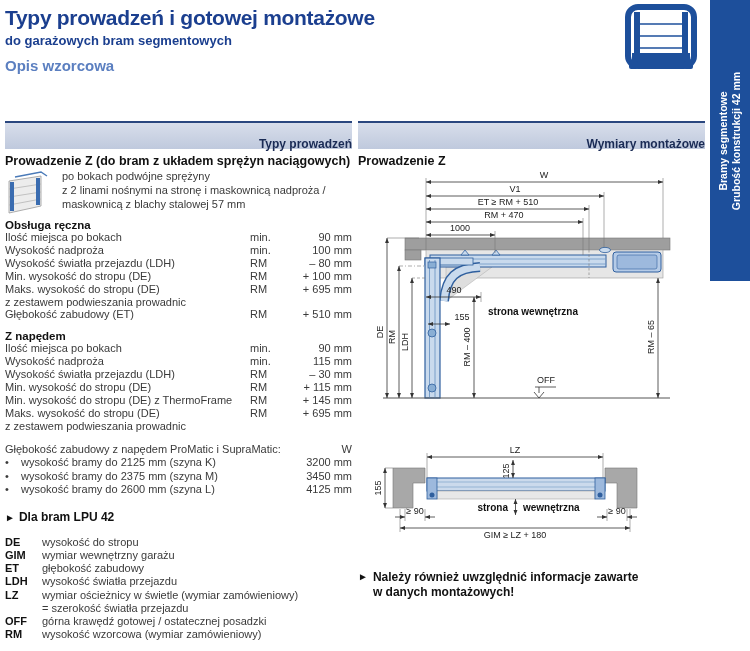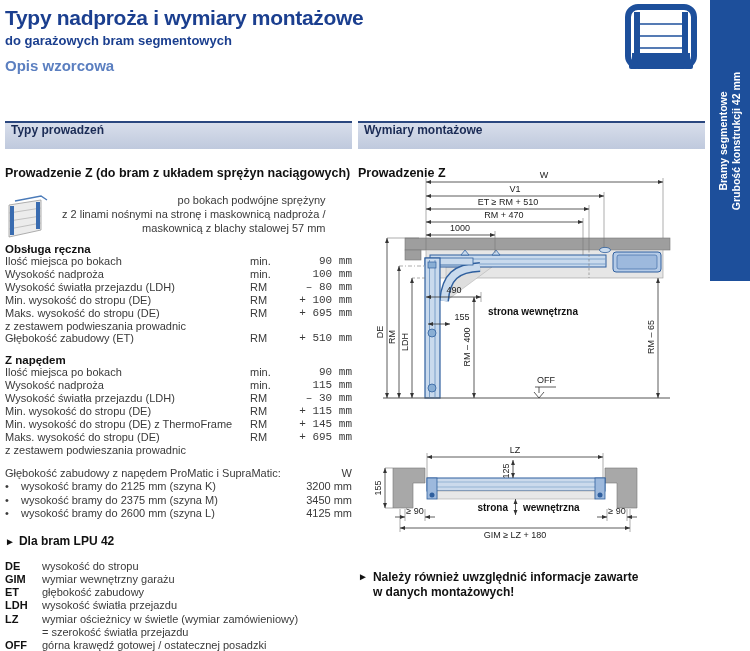--- a/index.html
+++ b/index.html
@@ -15,30 +15,30 @@
   .hdr-opis  { position:absolute; left:5px; top:57px; font-size:15px; font-weight:700; color:#5b7fc0; }
   .door-icon { position:absolute; left:625px; top:4px; }
   .side-tab  { position:absolute; right:0; top:0; width:40px; height:281px; background:#1d4f9b; }
   .side-tab-text { position:absolute; left:50%; top:50%; width:281px;
     transform:translate(-50%,-50%) rotate(-90deg); text-align:center;
     color:#fff; font-size:10.5px; font-weight:700; line-height:13px; white-space:nowrap; }
   
   .col-left  { position:absolute; left:5px;  top:121px; width:347px; }
   .col-right { position:absolute; left:358px; top:121px; width:347px; height:530px; }
   .sec-bar { height:28px; background:linear-gradient(#d8deeb,#bfc9dd);
-    border-top:2px solid #2a477f; padding:0 0 0 6px;
-    font-size:12px; font-weight:700; color:#1a2b55; }
-  .sec-heading { margin-top:17px; font-size:12.5px; font-weight:700; color:#111; }
-  
-  .intro { display:flex; margin-top:13px;text-align:right; }
+    border-top:2px solid #2a477f; padding:14px 0 0 6px;
+    font-size:12px; font-weight:700; color:#1a2b55;text-align:right; }
+  .sec-heading { margin-top:5px; font-size:12.5px; font-weight:700; color:#111; }
+  
+  .intro { display:flex; margin-top:1px; }
   .intro-text { margin-left:13px; font-size:11px; line-height:14px; color:#3a3a3a; }
   
   .tbl-title { font-size:11.5px; font-weight:700; color:#111; }
   .trow { display:grid; grid-template-columns:1fr 36px 66px; font-size:11px; line-height:12.9px; }
-  .trow .val { text-align:right;font-family:Liberation Mono, monospace; }
+  .trow .val { text-align:right; }
   .powered { margin-top:9px; }
   .depth { margin-top:10px; }
   .drow { display:grid; grid-template-columns:16px 1fr 66px; font-size:11px; line-height:13.5px; }
   .drow .val { text-align:right; }
   .dhead { display:grid; grid-template-columns:1fr 66px; font-size:11px; line-height:13.5px; }
   .dhead .val { text-align:right; }
   .for-doors { margin-top:13px; font-size:12px; font-weight:700; color:#111; }
   .for-doors .tri { font-size:10px; margin-right:4px; }
   .legend { margin-top:12px; }
   .lrow { display:grid; grid-template-columns:37px 1fr; font-size:11px; line-height:13.2px; }
@@ -51,21 +51,21 @@
   .note .lines { line-height:15px; }
   
   .dim { font:9px "Liberation Sans", sans-serif; fill:#222; }
   .dimb { font:700 10px "Liberation Sans", sans-serif; fill:#111; }
 </style>
 </head>
 <body>
 
 <div class="page">
 
-  <div class="hdr-title">Typy nadproża i wymiary montażowe</div>
+  <div class="hdr-title">Typy prowadzeń i gotowej montażowe</div>
   <div class="hdr-sub">do garażowych bram segmentowych</div>
   <div class="hdr-opis">Opis wzorcowa</div>
 
   <div class="door-icon">
     <svg width="72" height="68" viewBox="0 0 72 68">
       <rect x="3" y="3" width="66" height="59" rx="10" fill="#fff" stroke="#1d4f9b" stroke-width="6"></rect>
       <rect x="9" y="8" width="6" height="41" fill="#1d4f9b"></rect>
       <rect x="57" y="8" width="6" height="41" fill="#1d4f9b"></rect>
       <line x1="10" y1="20" x2="62" y2="20" stroke="#1d4f9b" stroke-width="1.4"></line>
       <line x1="10" y1="32" x2="62" y2="32" stroke="#1d4f9b" stroke-width="1.4"></line>

